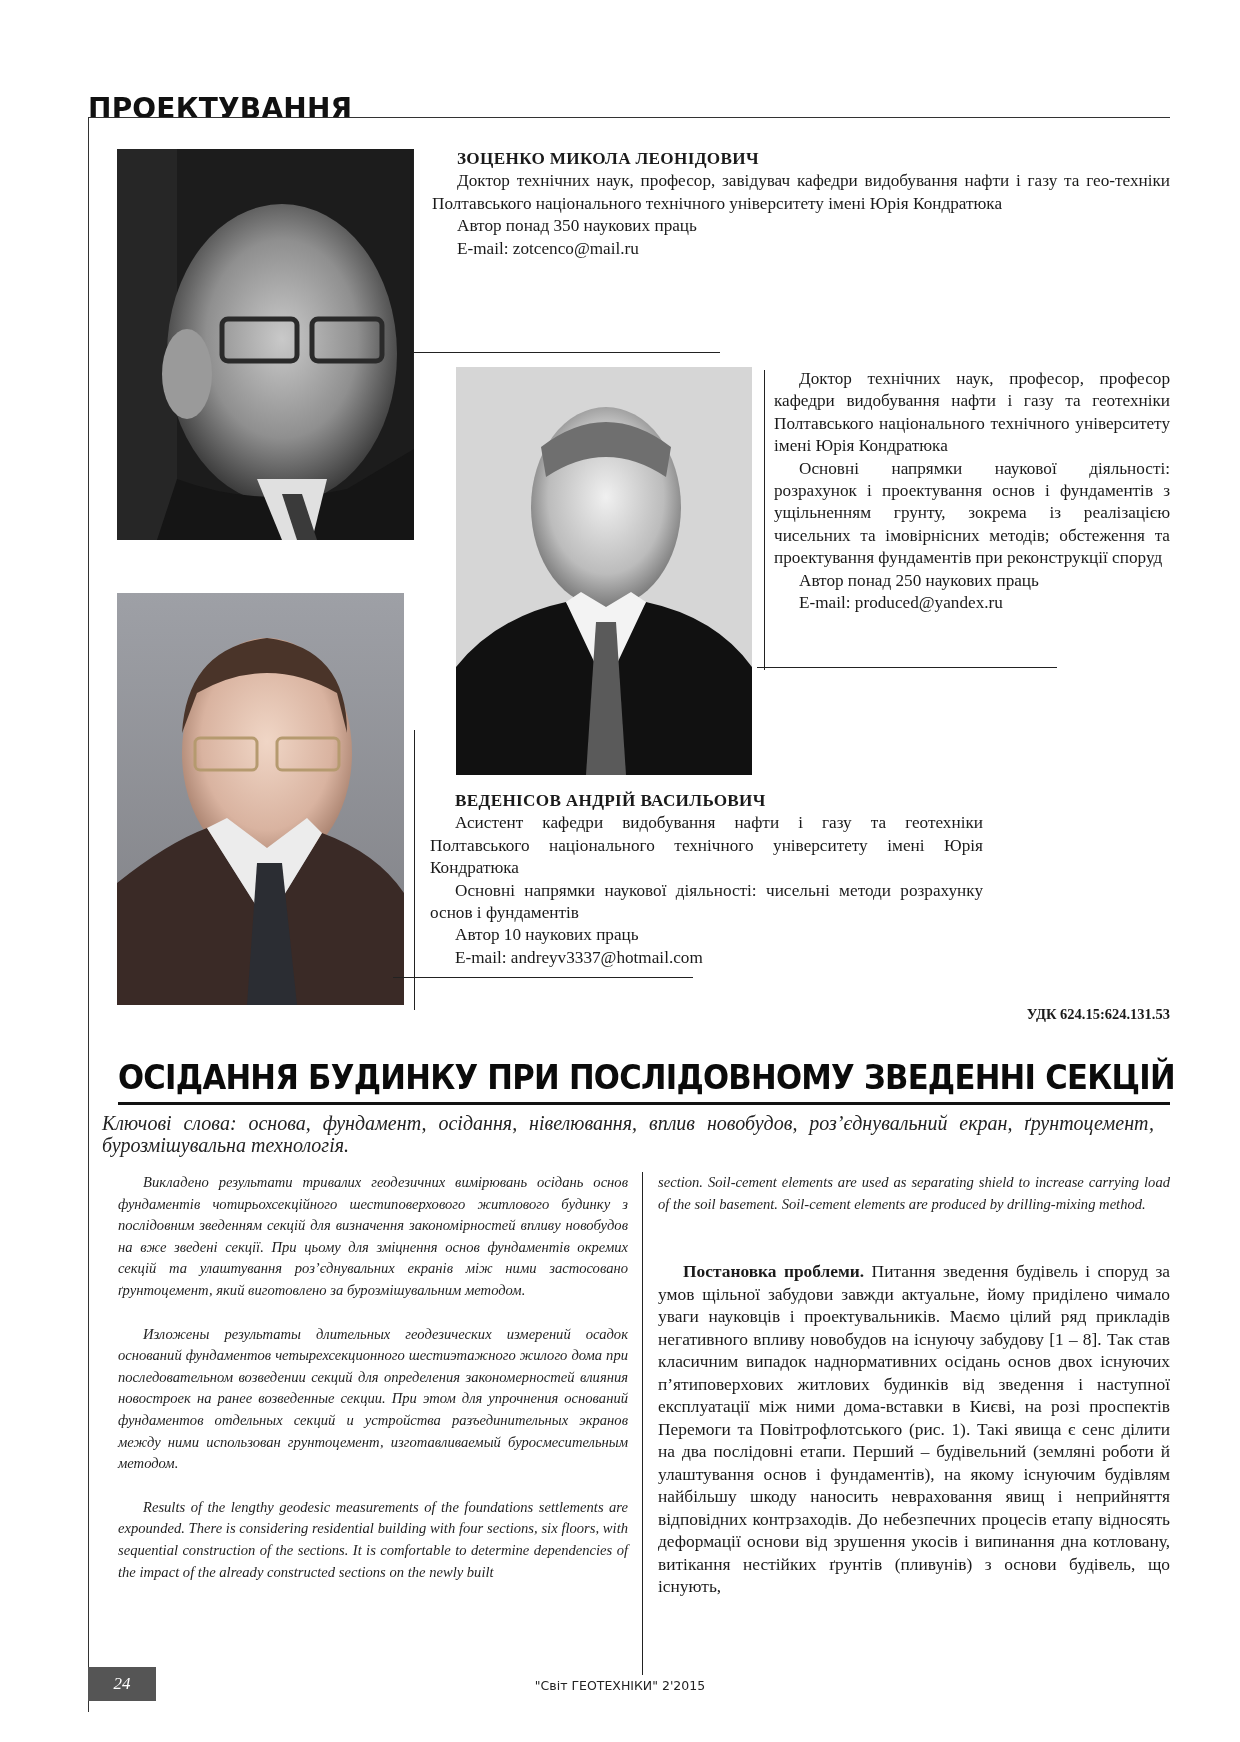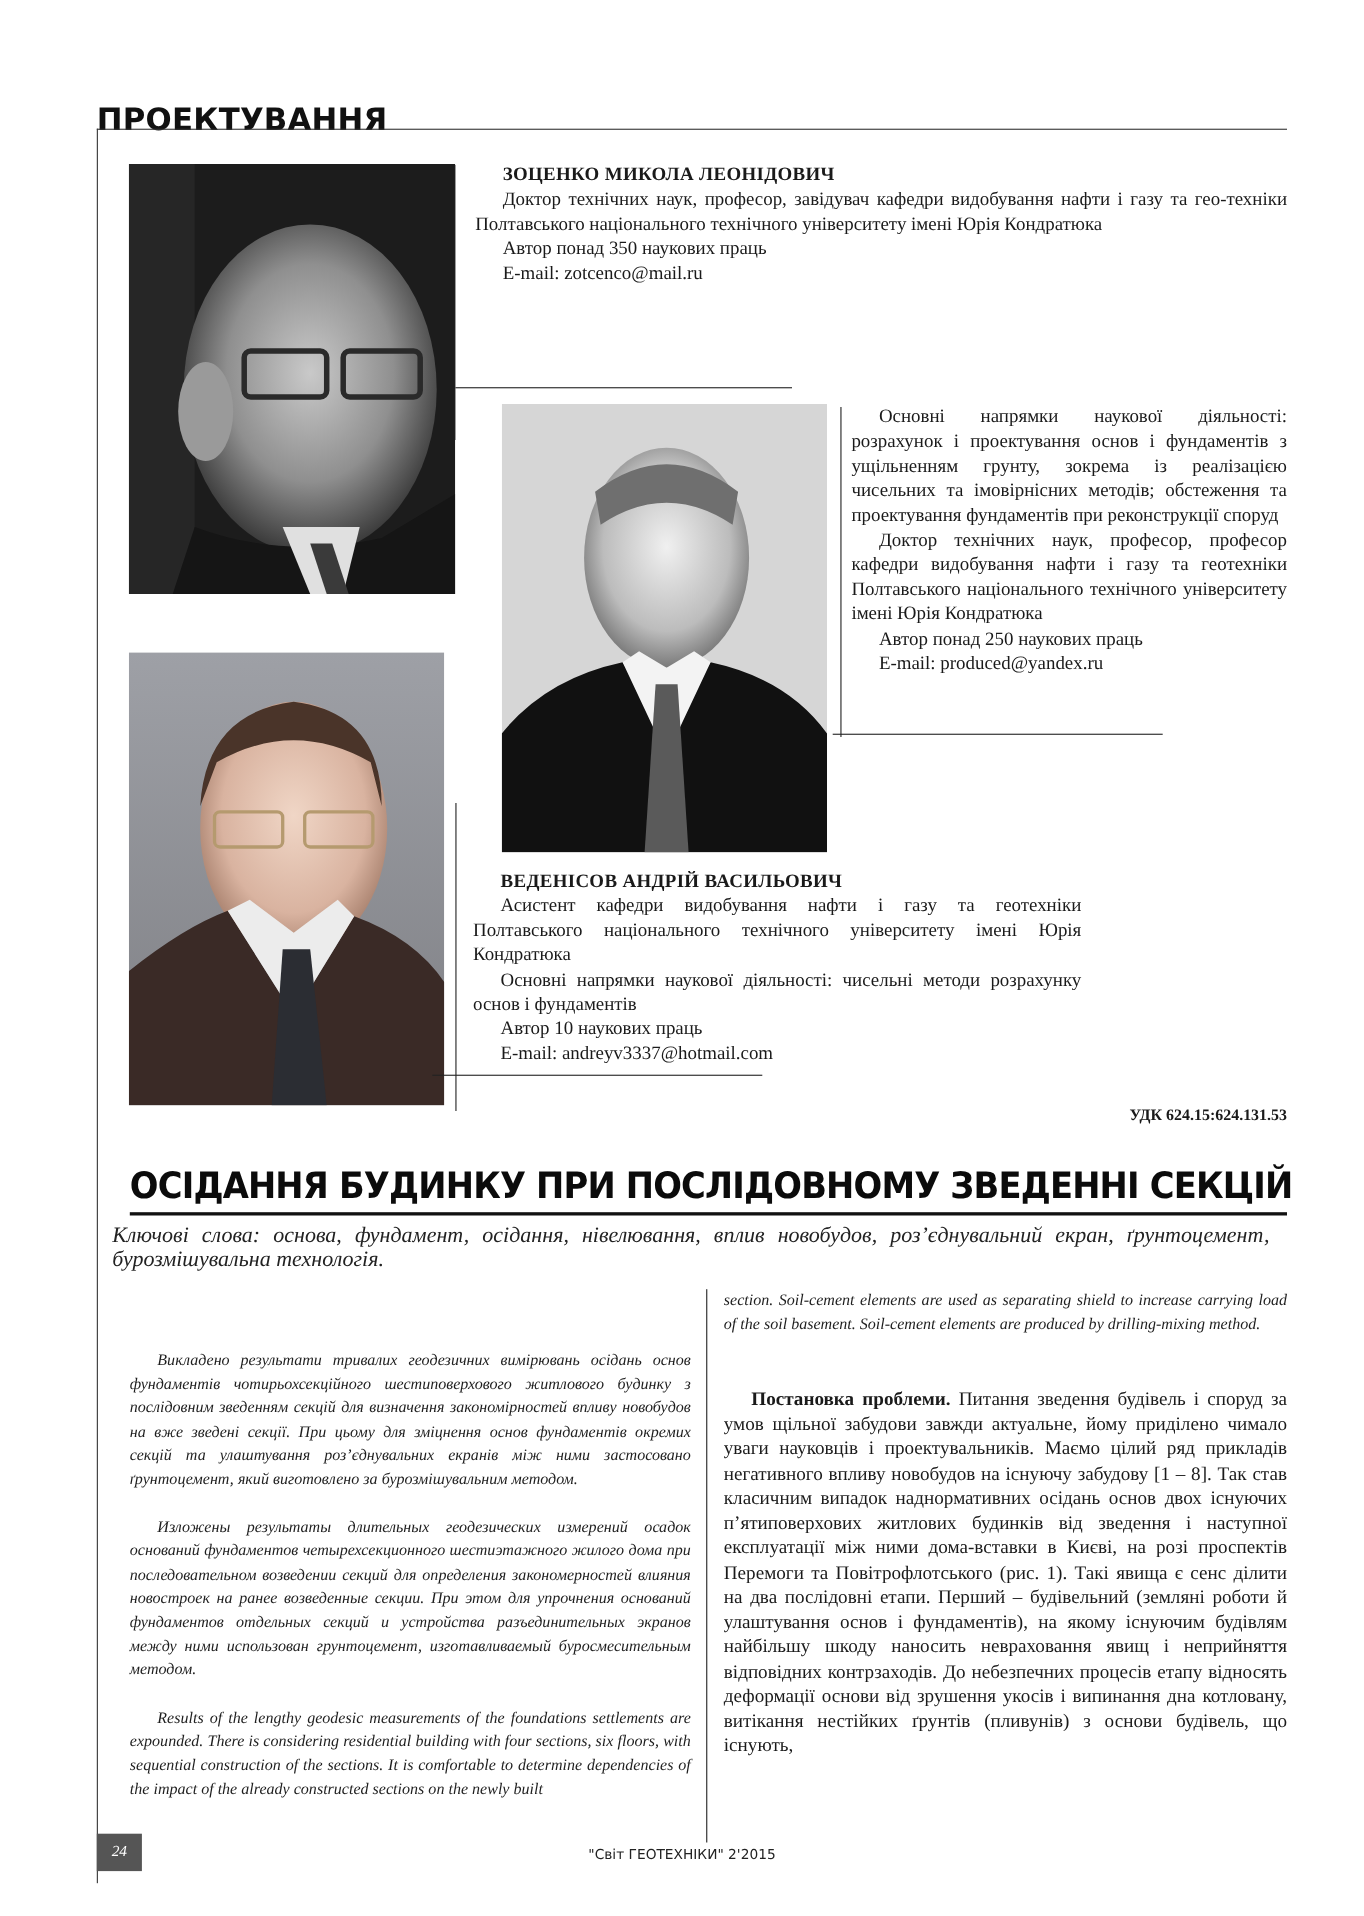--- a/index.html
+++ b/index.html
@@ -39,22 +39,22 @@
 
   .abstract { position: absolute; font-style: italic; font-size: 14.6px; line-height: 21.6px;
     text-align: justify; color: #1e1e1e; }
   .abstract p { margin: 0; text-indent: 25px; }
   .col-divider { left: 642px; top: 1172px; width: 1px; height: 503px; background: #222; }
 
   .body-text { position: absolute; font-size: 17.4px; line-height: 22.5px; text-align: justify; color: #1a1a1a; }
   .body-text p { margin: 0; text-indent: 25px; }
   .body-text b { font-weight: bold; }
 
-  .page-num { left: 88px; top: 1667px; width: 41px; height: 34px; background: #555; color: #fff;
-    font-style: italic; font-size: 14px; display: flex; align-items: center; justify-content: center; }
+  .page-num { left: 88px; top: 1667px; width: 68px; height: 34px; background: #555; color: #fff;
+    font-style: italic; font-size: 17px; display: flex; align-items: center; justify-content: center; }
   .footer { left: 0; width: 1240px; top: 1678px; text-align: center;
     font-family: "DejaVu Sans", "Liberation Sans", sans-serif; font-size: 12.5px; color: #222; }
 </style>
 </head>
 <body>
 
 <div class="abs section-title">ПРОЕКТУВАННЯ</div>
 <div class="abs rule-top"></div>
 <div class="abs rule-left"></div>
 
@@ -102,22 +102,22 @@
     <path d="M85 80 Q150 30 215 80 L210 110 Q150 70 90 110 Z" fill="#6f6f6f"></path>
     <path d="M0 408 L0 300 Q40 250 110 235 L150 300 L190 235 Q260 250 296 300 L296 408 Z" fill="#111"></path>
     <path d="M110 235 L150 320 L190 235 L175 225 L150 240 L125 225 Z" fill="#f3f3f3"></path>
     <path d="M140 255 L160 255 L170 408 L130 408 Z" fill="#5a5a5a"></path>
   </svg>
 </div>
 <div class="vline" style="left:764px; top:370px; height:300px;"></div>
 <div class="hline" style="left:757px; top:667px; width:300px;"></div>
 
 <div class="bio" style="left:774px; top:368px; width:396px;">
+  <p class="ind">Доктор технічних наук, професор, професор кафедри видобування нафти і газу та геотехніки Полтавського національного технічного університету імені Юрія Кондратюка</p>
   <p class="ind">Основні напрямки наукової діяльності: розрахунок і проектування основ і фундаментів з ущільненням грунту, зокрема із реалізацією чисельних та імовірнісних методів; обстеження та проектування фундаментів при реконструкції споруд</p>
-  <p class="ind">Доктор технічних наук, професор, професор кафедри видобування нафти і газу та геотехніки Полтавського національного технічного університету імені Юрія Кондратюка</p>
   <p class="ind">Автор понад 250 наукових праць</p>
   <p class="ind">E-mail: produced@yandex.ru</p>
 </div>
 
 <div class="photo" style="left:117px; top:593px; width:287px; height:412px;">
   <svg viewBox="0 0 287 412" preserveAspectRatio="none">
     <defs>
       <linearGradient id="bg3" x1="0" y1="0" x2="0" y2="1">
         <stop offset="0" stop-color="#9ea0a6"></stop>
           <stop offset="1" stop-color="#7e7f84"></stop>
@@ -147,21 +147,21 @@
   <p class="ind">Основні напрямки наукової діяльності: чисельні методи розрахунку основ і фундаментів</p>
   <p class="ind">Автор 10  наукових праць</p>
   <p class="ind">E-mail: andreyv3337@hotmail.com</p>
 </div>
 
 <div class="abs udk">УДК 624.15:624.131.53</div>
 <div class="abs article-title">ОСІДАННЯ БУДИНКУ ПРИ ПОСЛІДОВНОМУ ЗВЕДЕННІ СЕКЦІЙ</div>
 <div class="abs title-rule"></div>
 <div class="abs keywords">Ключові слова: основа, фундамент, осідання, нівелювання, вплив новобудов, роз’єднувальний екран, ґрунтоцемент, бурозмішувальна технологія.</div>
 
-<div class="abstract" style="left:118px; top:1227px; width:510px;font-style:italic;">
+<div class="abstract" style="left:118px; top:1172px; width:510px;font-style:italic;">
   <p>Викладено результати тривалих геодезичних вимірювань осідань основ фундаментів чотирьохсекційного шестиповерхового житлового будинку з послідовним зведенням секцій для визначення закономірностей впливу новобудов на вже зведені секції. При цьому для зміцнення основ фундаментів окремих секцій та улаштування роз’єднувальних екранів між ними застосовано ґрунтоцемент, який виготовлено за бурозмішувальним методом.</p>
   <p style="margin-top:22px;">Изложены результаты длительных геодезических измерений осадок оснований фундаментов четырехсекционного шестиэтажного жилого дома при последовательном возведении секций для определения закономерностей влияния новостроек на ранее возведенные секции. При этом для упрочнения оснований фундаментов отдельных секций и устройства разъединительных экранов между ними использован грунтоцемент, изготавливаемый буросмесительным методом.</p>
   <p style="margin-top:22px;">Results of the lengthy geodesic measurements of the foundations settlements are expounded. There is considering residential building with four sections, six floors, with sequential construction of the sections. It is comfortable to determine dependencies of the impact of the already constructed sections on the newly built</p>
 </div>
 
 <div class="abs col-divider"></div>
 
 <div class="abstract" style="left:658px; top:1172px; width:512px;">
   <p style="text-indent:0;">section. Soil-cement elements are used as separating shield to increase carrying load of the soil basement. Soil-cement elements are produced by drilling-mixing method.</p>
 </div>

